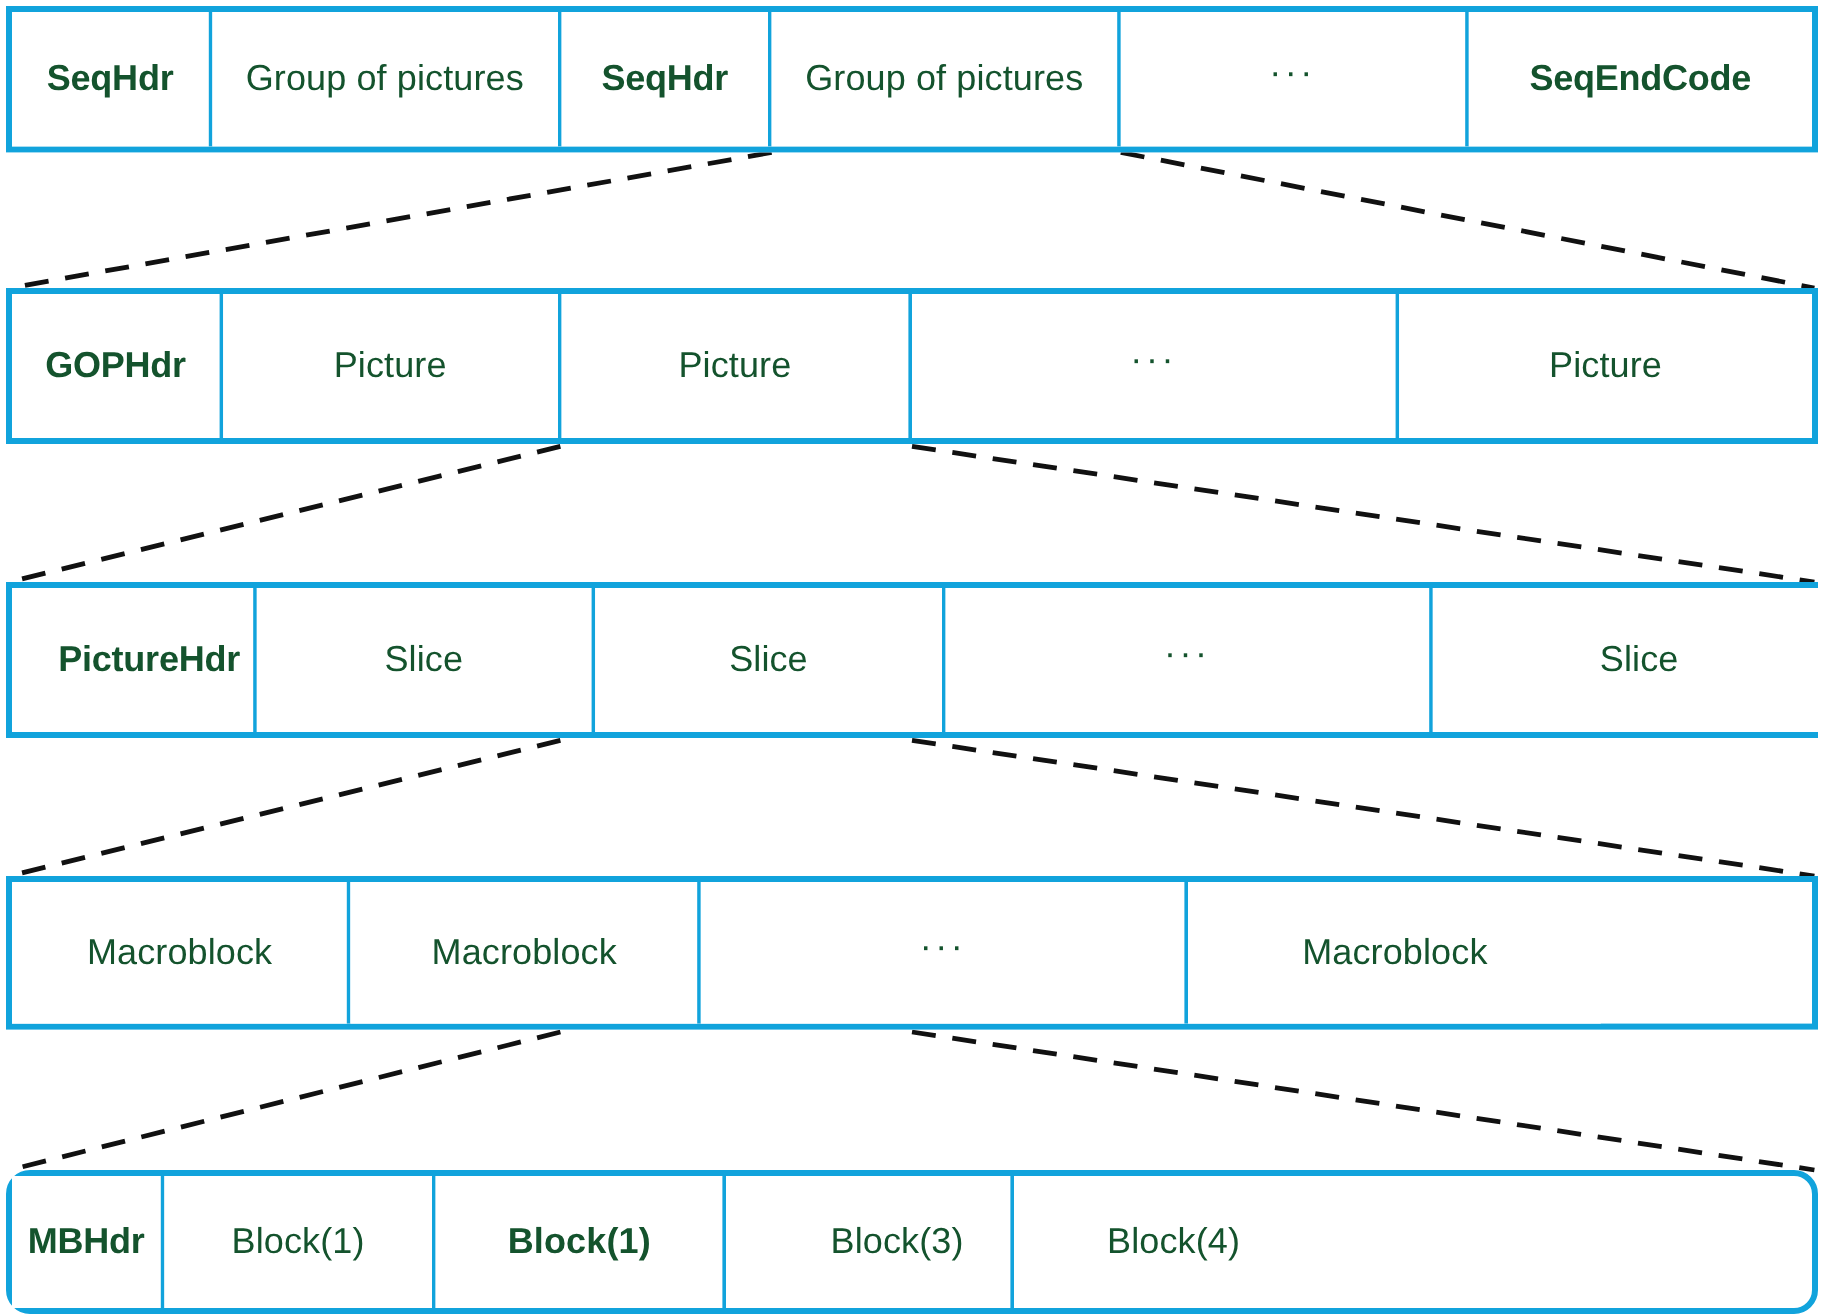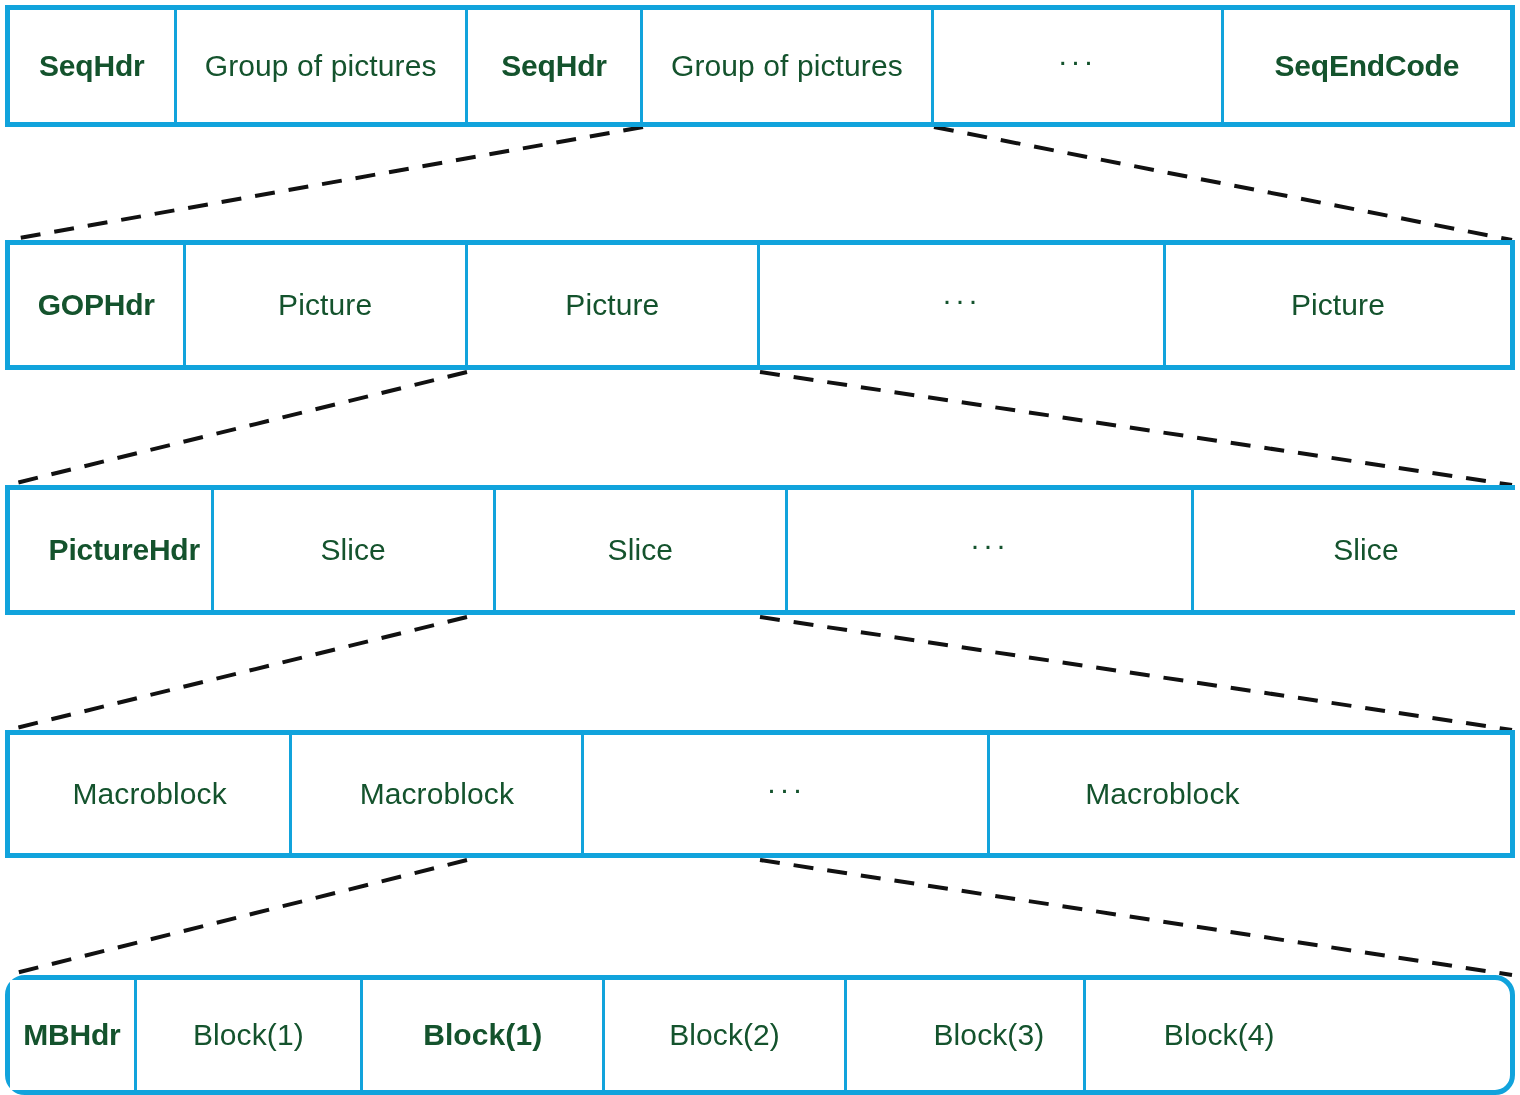--- a/index.html
+++ b/index.html
@@ -115,18 +115,17 @@
   <div class="strip" id="strip-slice">
       <div class="cell" style="flex: 0 0 18.8165%;">Macroblock</div>
       <div class="cell" style="flex: 0 0 19.4814%;">Macroblock</div>
       <div class="cell ellipsis" style="flex: 0 0 27.0612%;">···</div>
       <div class="cell" style="flex: 0 0 22.9388%;">Macroblock</div>
     </div>
   <div class="strip" id="strip-macroblock">
       <div class="cell hdr" style="flex: 0 0 8.44415%;">MBHdr</div>
       <div class="cell" style="flex: 0 0 15.0931%;">Block(1)</div>
       <div class="cell" style="flex: 0 0 16.1569%; font-weight: bold;">Block(1)</div>
-      <div class="cell" style="flex: 0 0 16.0904%;">Block(2)</div>
       <div class="cell" style="flex: 0 0 15.9574%; padding-left: 48px;">Block(3)</div>
       <div class="cell" style="flex: 0 0 15.9574%; padding-left: 27px;">Block(4)</div>
     </div>
 
 </div>
 
 </body></html>

